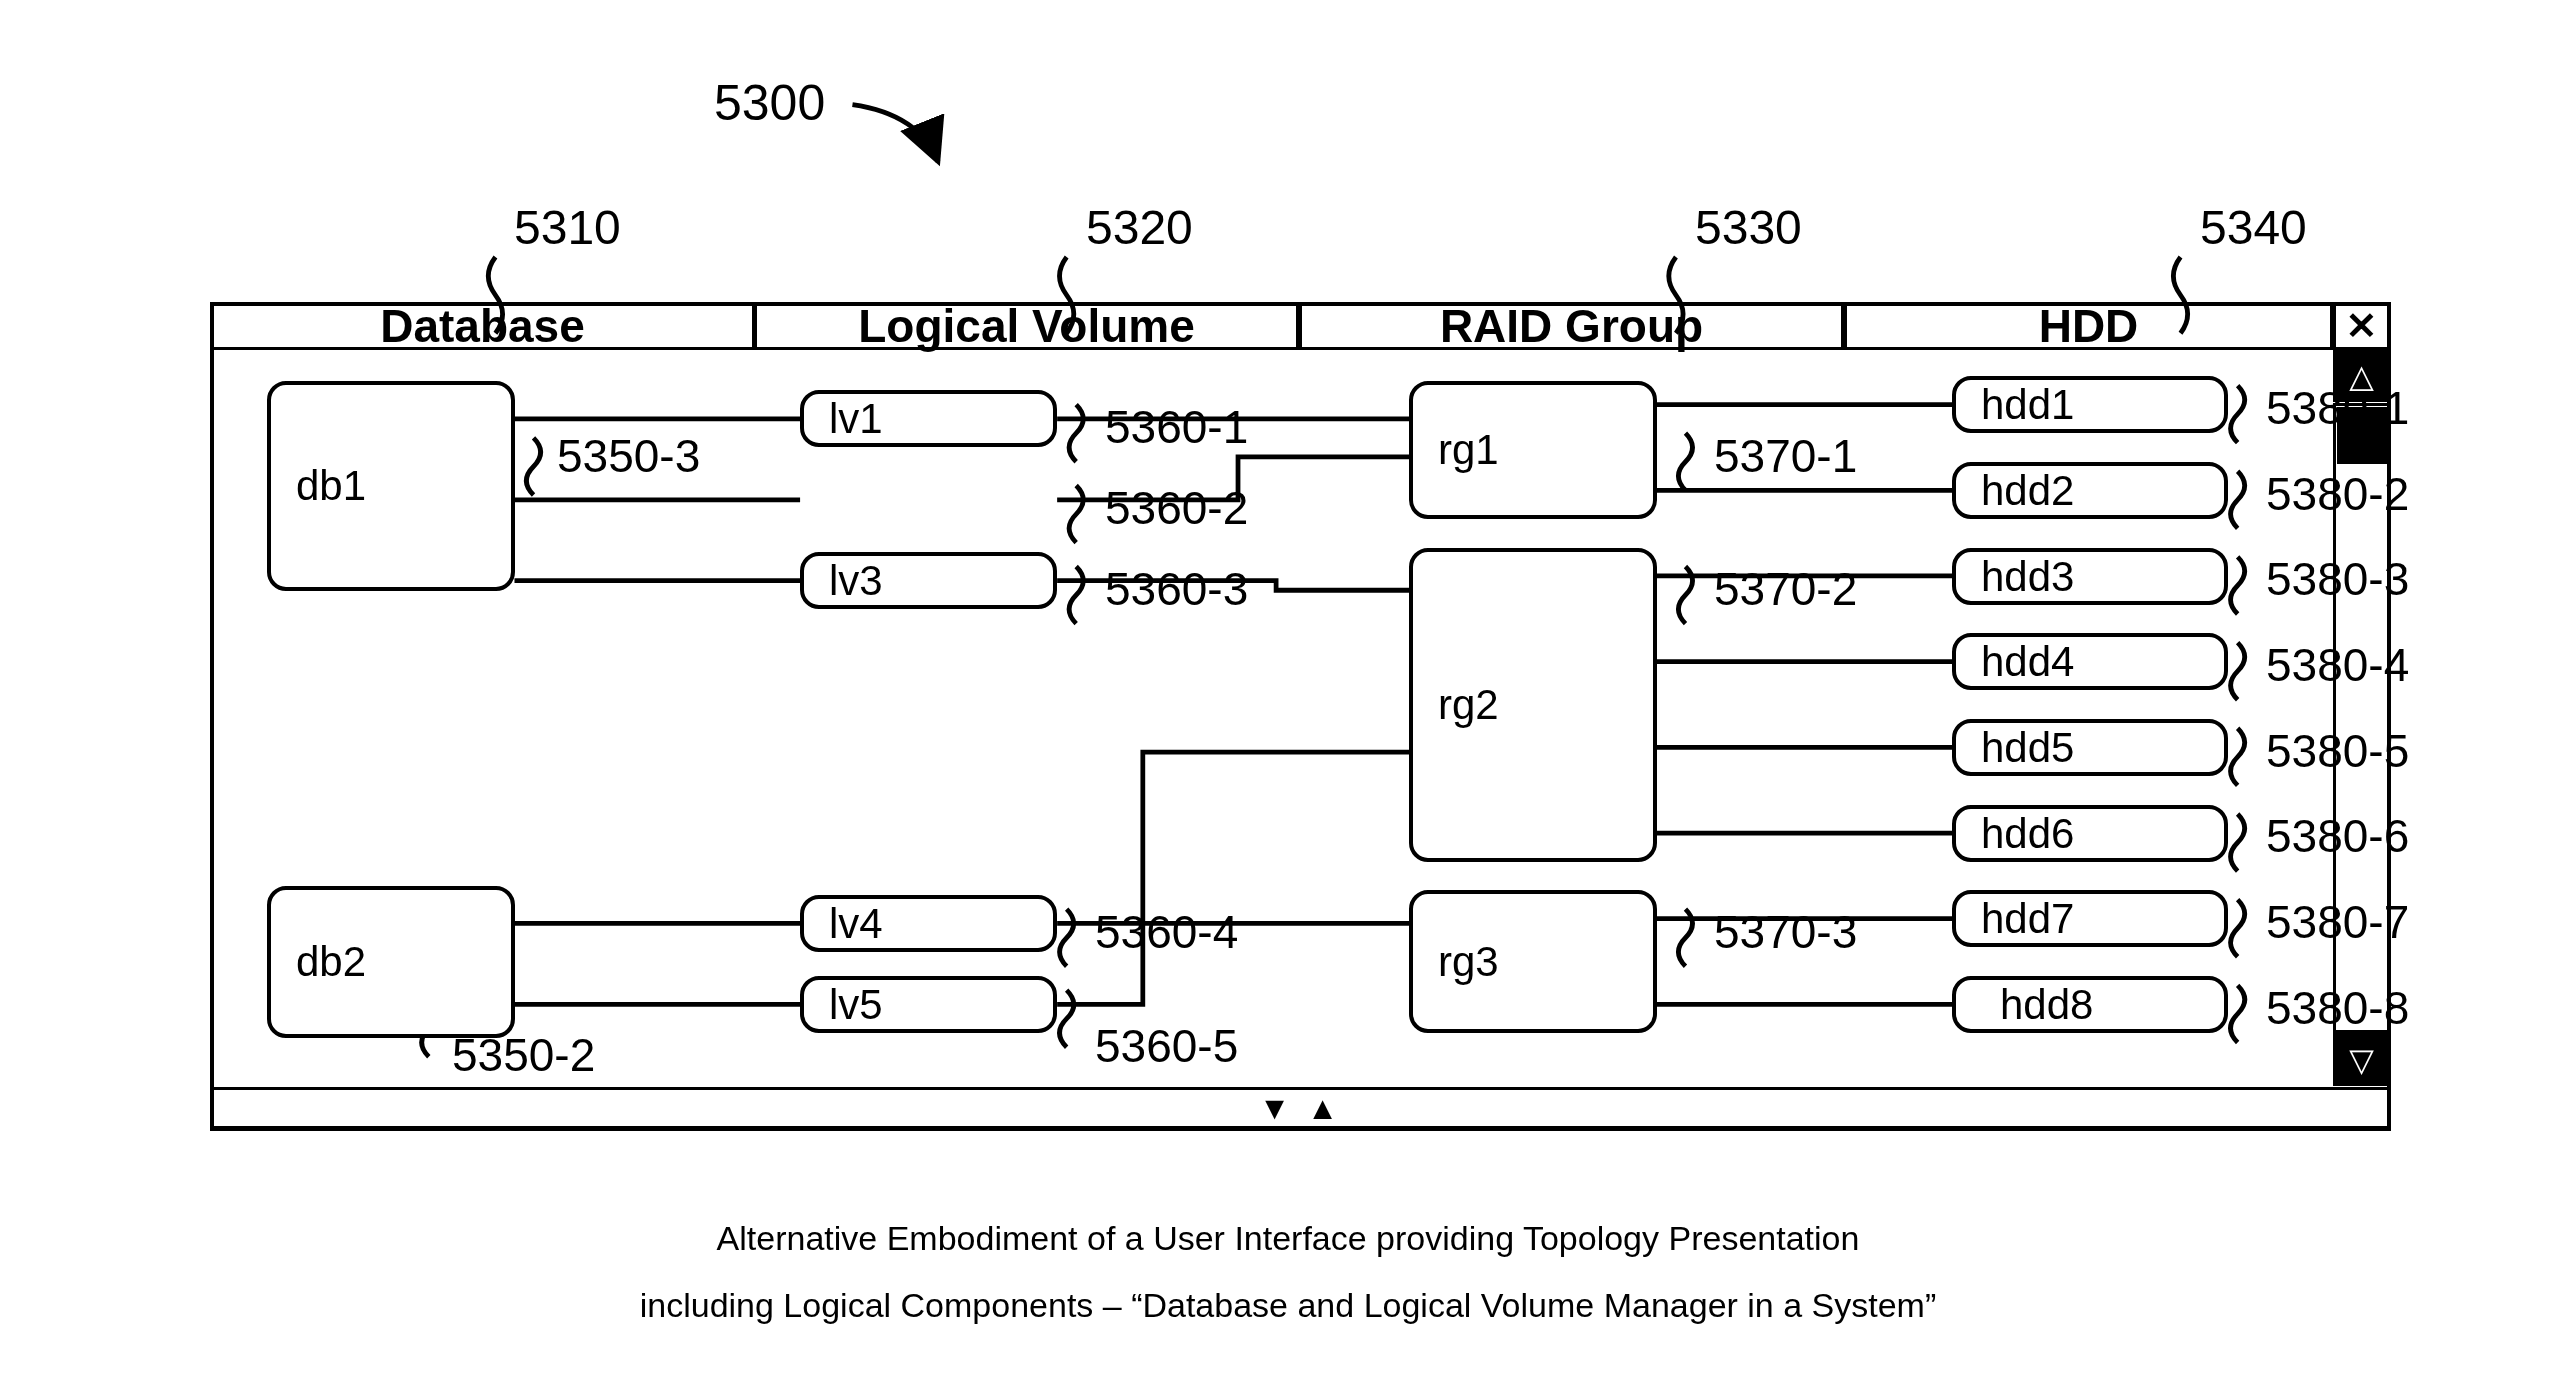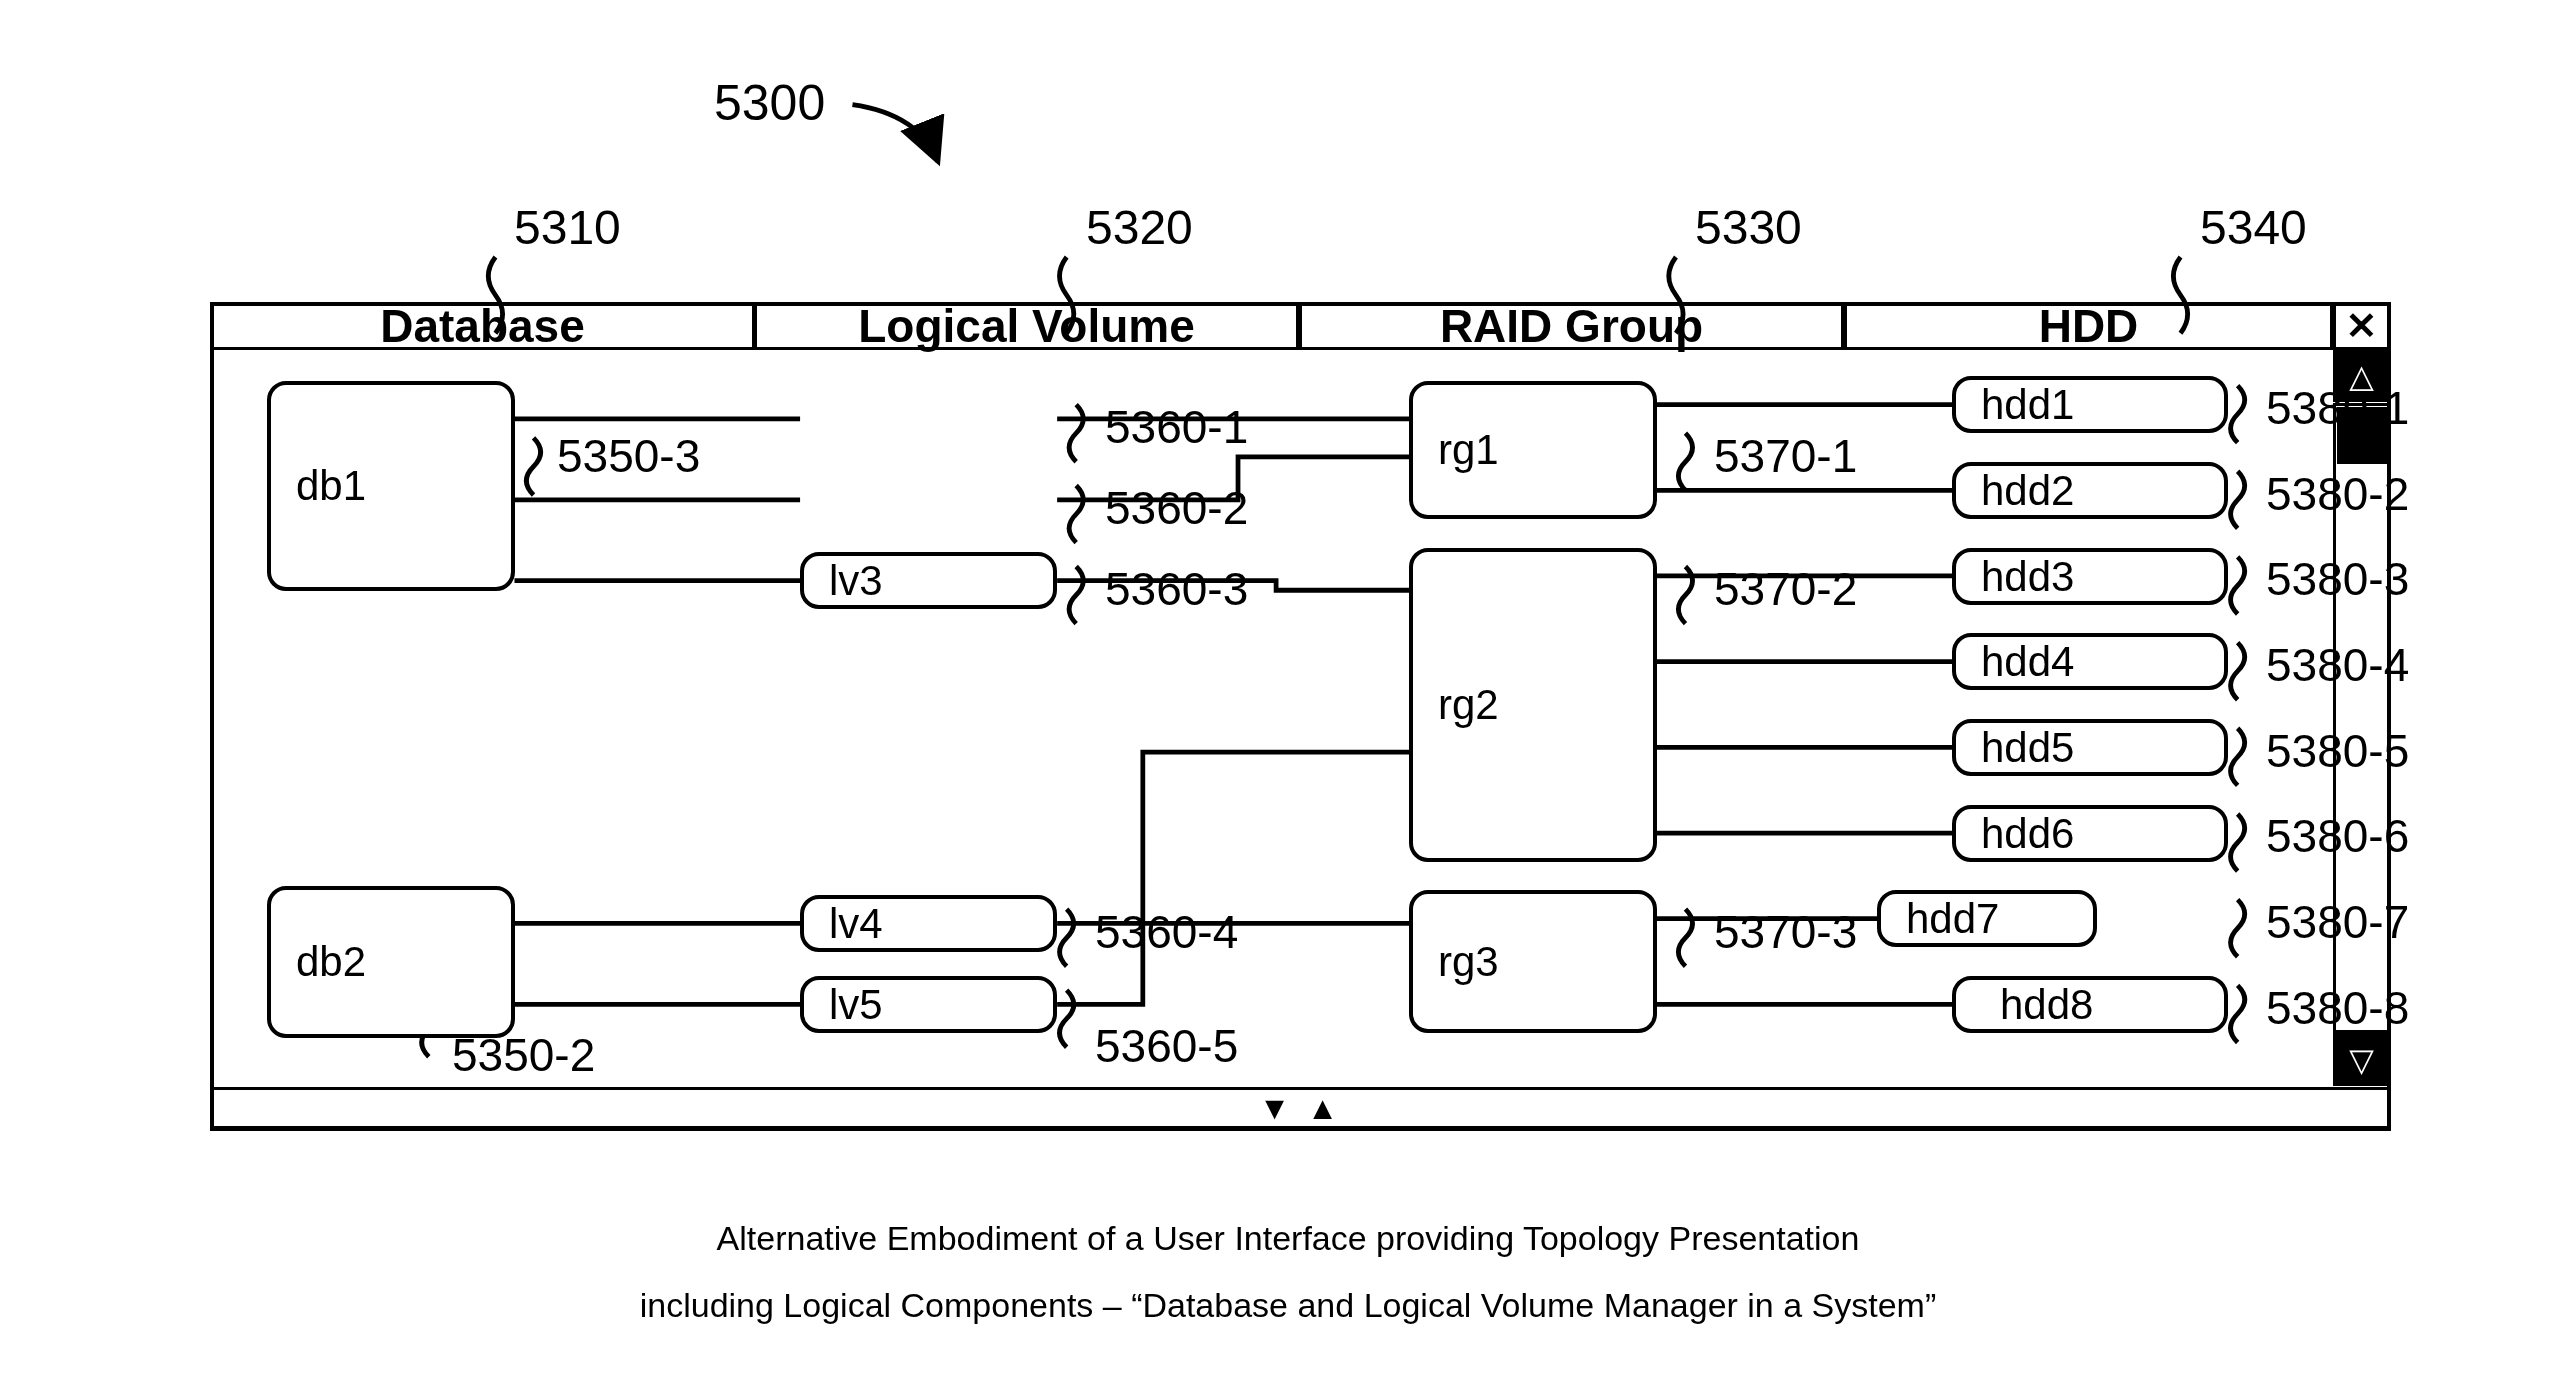--- a/index.html
+++ b/index.html
@@ -189,35 +189,36 @@
   <div class="abs scroll-btn" style="left:2333px; top:349px;">△</div>
   <div class="abs scroll-track" style="left:2333px; top:403px; height:630px; background:#fff;"></div>
   <div class="abs" style="left:2337px; top:407px; width:50px; height:57px; background:#000;"></div>
   <div class="abs scroll-btn" style="left:2333px; top:1033px;">▽</div>
 
   <div class="abs bottom-bar" style="left:210px; top:1087px; width:2181px;">▼    ▲</div>
 
   <div class="abs node center-y" style="left:267px; top:381px; width:248px; height:210px;">db1</div>
   <div class="abs node center-y" style="left:267px; top:886px; width:248px; height:152px;">db2</div>
 
+  <div class="abs node" style="left:800px; top:390px; width:257px; height:57px;">lv1</div>
   <div class="abs node" style="left:800px; top:552px; width:257px; height:57px;">lv3</div>
   <div class="abs node" style="left:800px; top:895px; width:257px; height:57px;">lv4</div>
   <div class="abs node" style="left:800px; top:976px; width:257px; height:57px;">lv5</div>
 
   <div class="abs node" style="left:1409px; top:381px; width:248px; height:138px;">rg1</div>
   <div class="abs node" style="left:1409px; top:548px; width:248px; height:314px;">rg2</div>
   <div class="abs node" style="left:1409px; top:890px; width:248px; height:143px;">rg3</div>
 
   <div class="abs node" style="left:1952px; top:376px; width:276px; height:57px;">hdd1</div>
   <div class="abs node" style="left:1952px; top:462px; width:276px; height:57px;">hdd2</div>
   <div class="abs node" style="left:1952px; top:548px; width:276px; height:57px;">hdd3</div>
   <div class="abs node" style="left:1952px; top:633px; width:276px; height:57px;">hdd4</div>
   <div class="abs node" style="left:1952px; top:719px; width:276px; height:57px;">hdd5</div>
   <div class="abs node" style="left:1952px; top:805px; width:276px; height:57px;">hdd6</div>
-  <div class="abs node" style="left:1877px; top:890px; width:220px; height:57px;">hdd7</div>
+  <div class="abs node" style="left:1952px; top:890px; width:276px; height:57px;">hdd7</div>
   <div class="abs node" style="left:1952px; top:976px; width:276px; height:57px;padding-left:44px;">hdd8</div>
 
   <div class="abs ref-node" style="left:557px; top:429px;">5350-3</div>
   <div class="abs ref-node" style="left:452px; top:1028px;">5350-2</div>
 
   <div class="abs ref-node" style="left:1105px; top:400px;">5360-1</div>
   <div class="abs ref-node" style="left:1105px; top:481px;">5360-2</div>
   <div class="abs ref-node" style="left:1105px; top:562px;">5360-3</div>
   <div class="abs ref-node" style="left:1095px; top:905px;">5360-4</div>
   <div class="abs ref-node" style="left:1095px; top:1019px;">5360-5</div>

